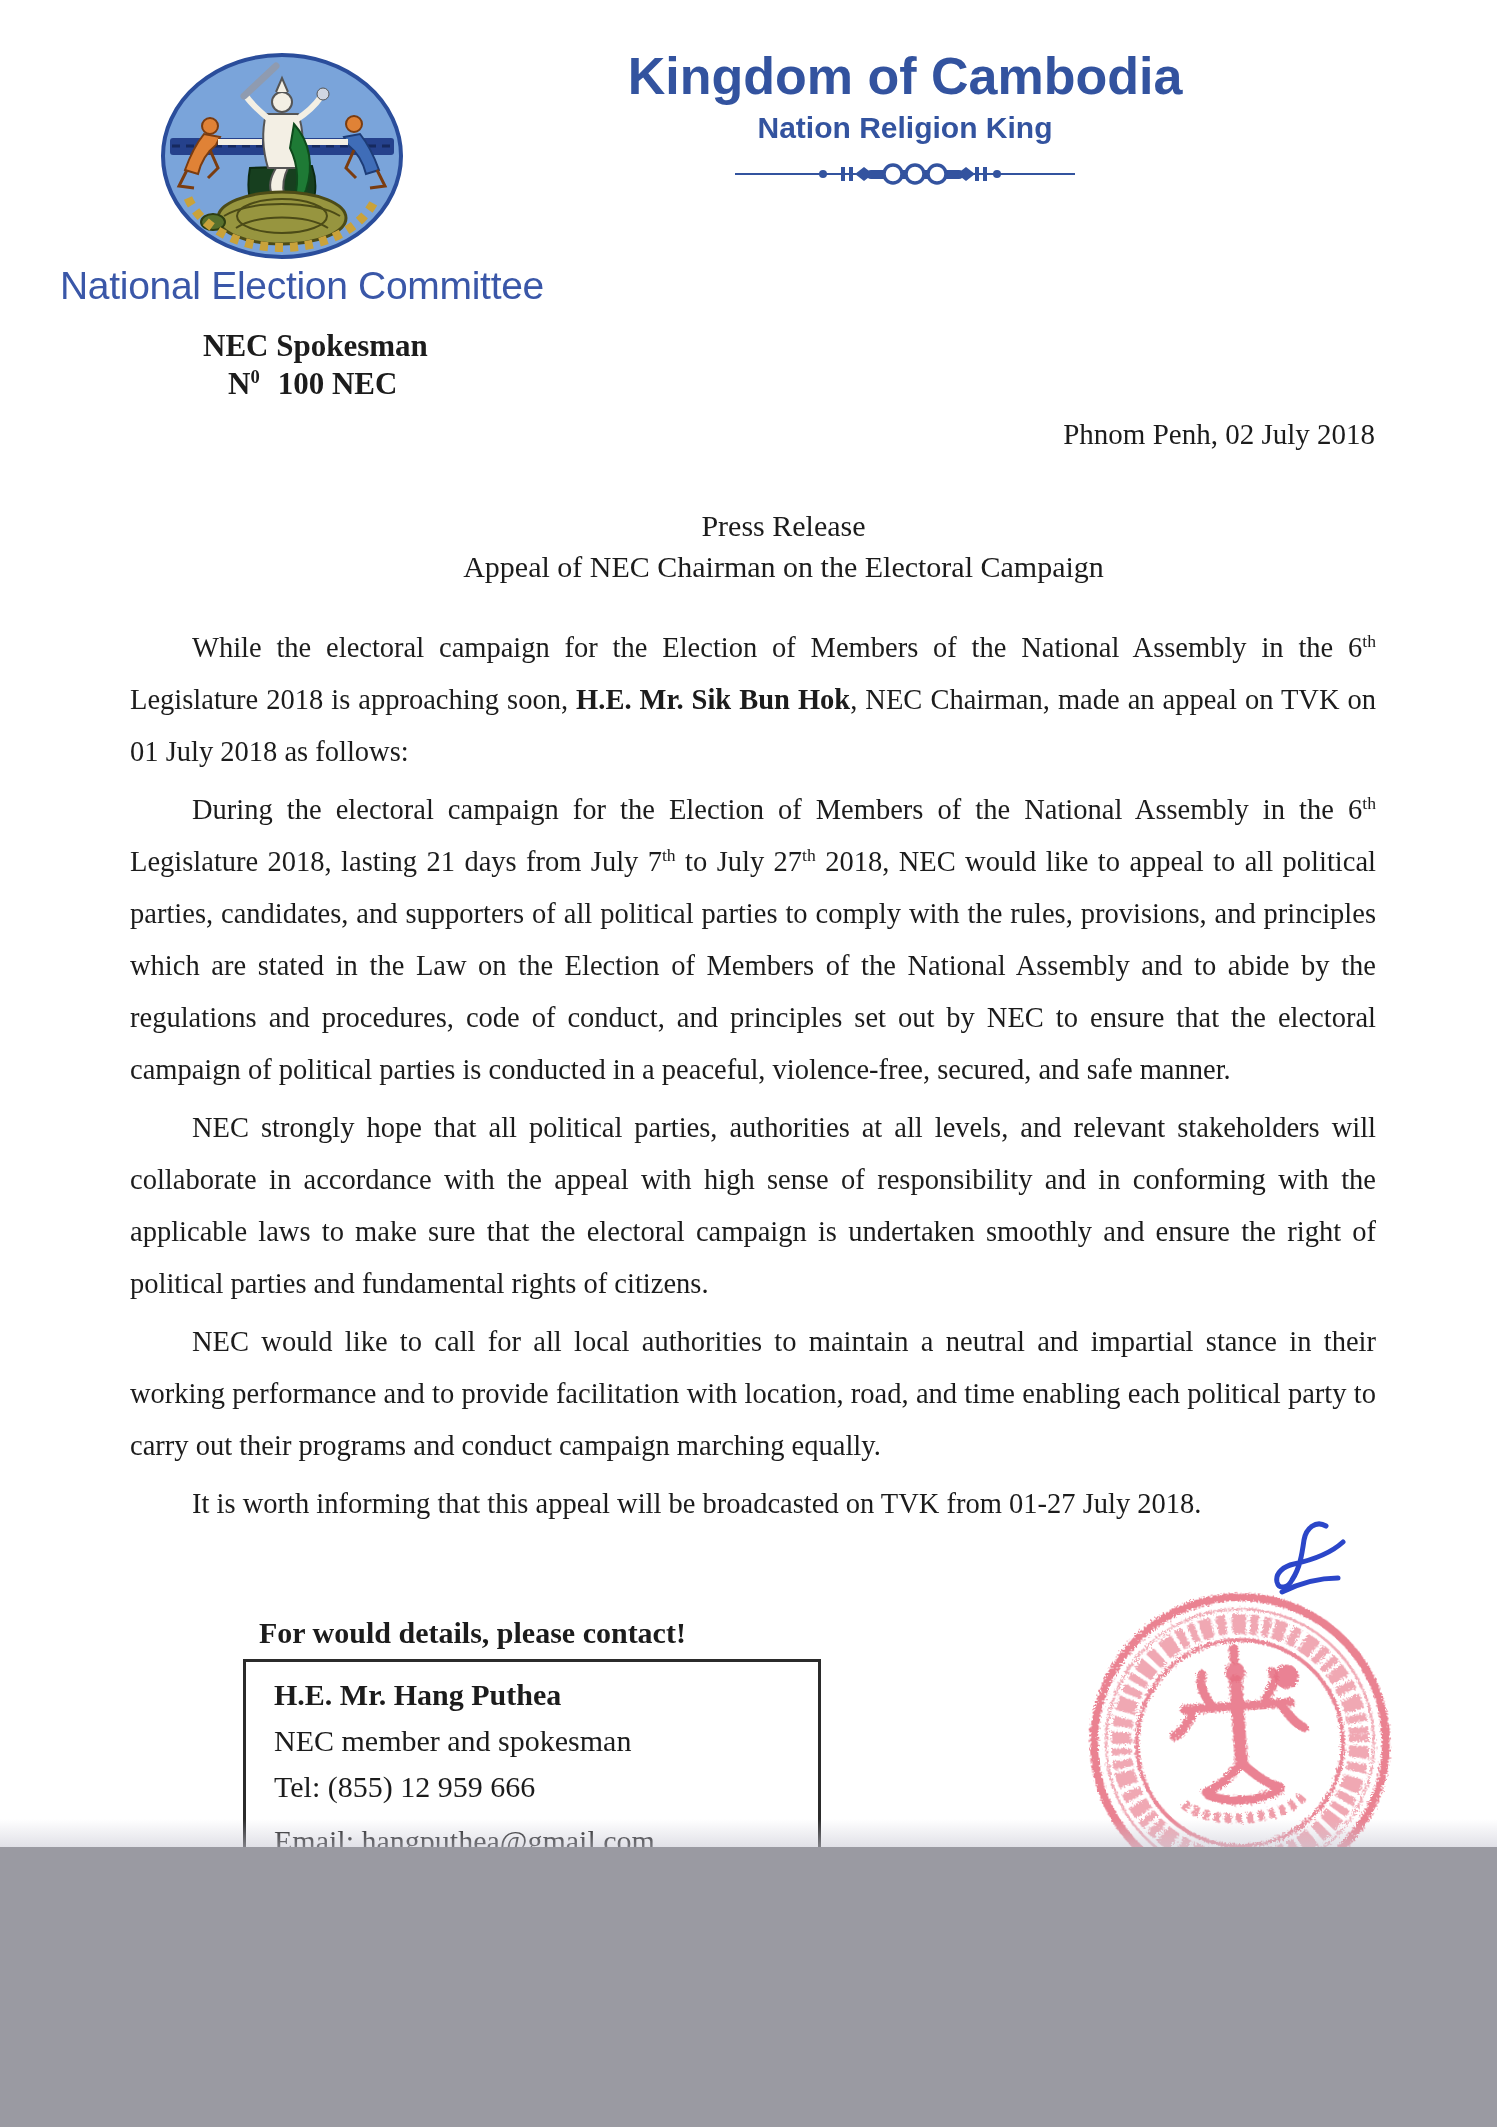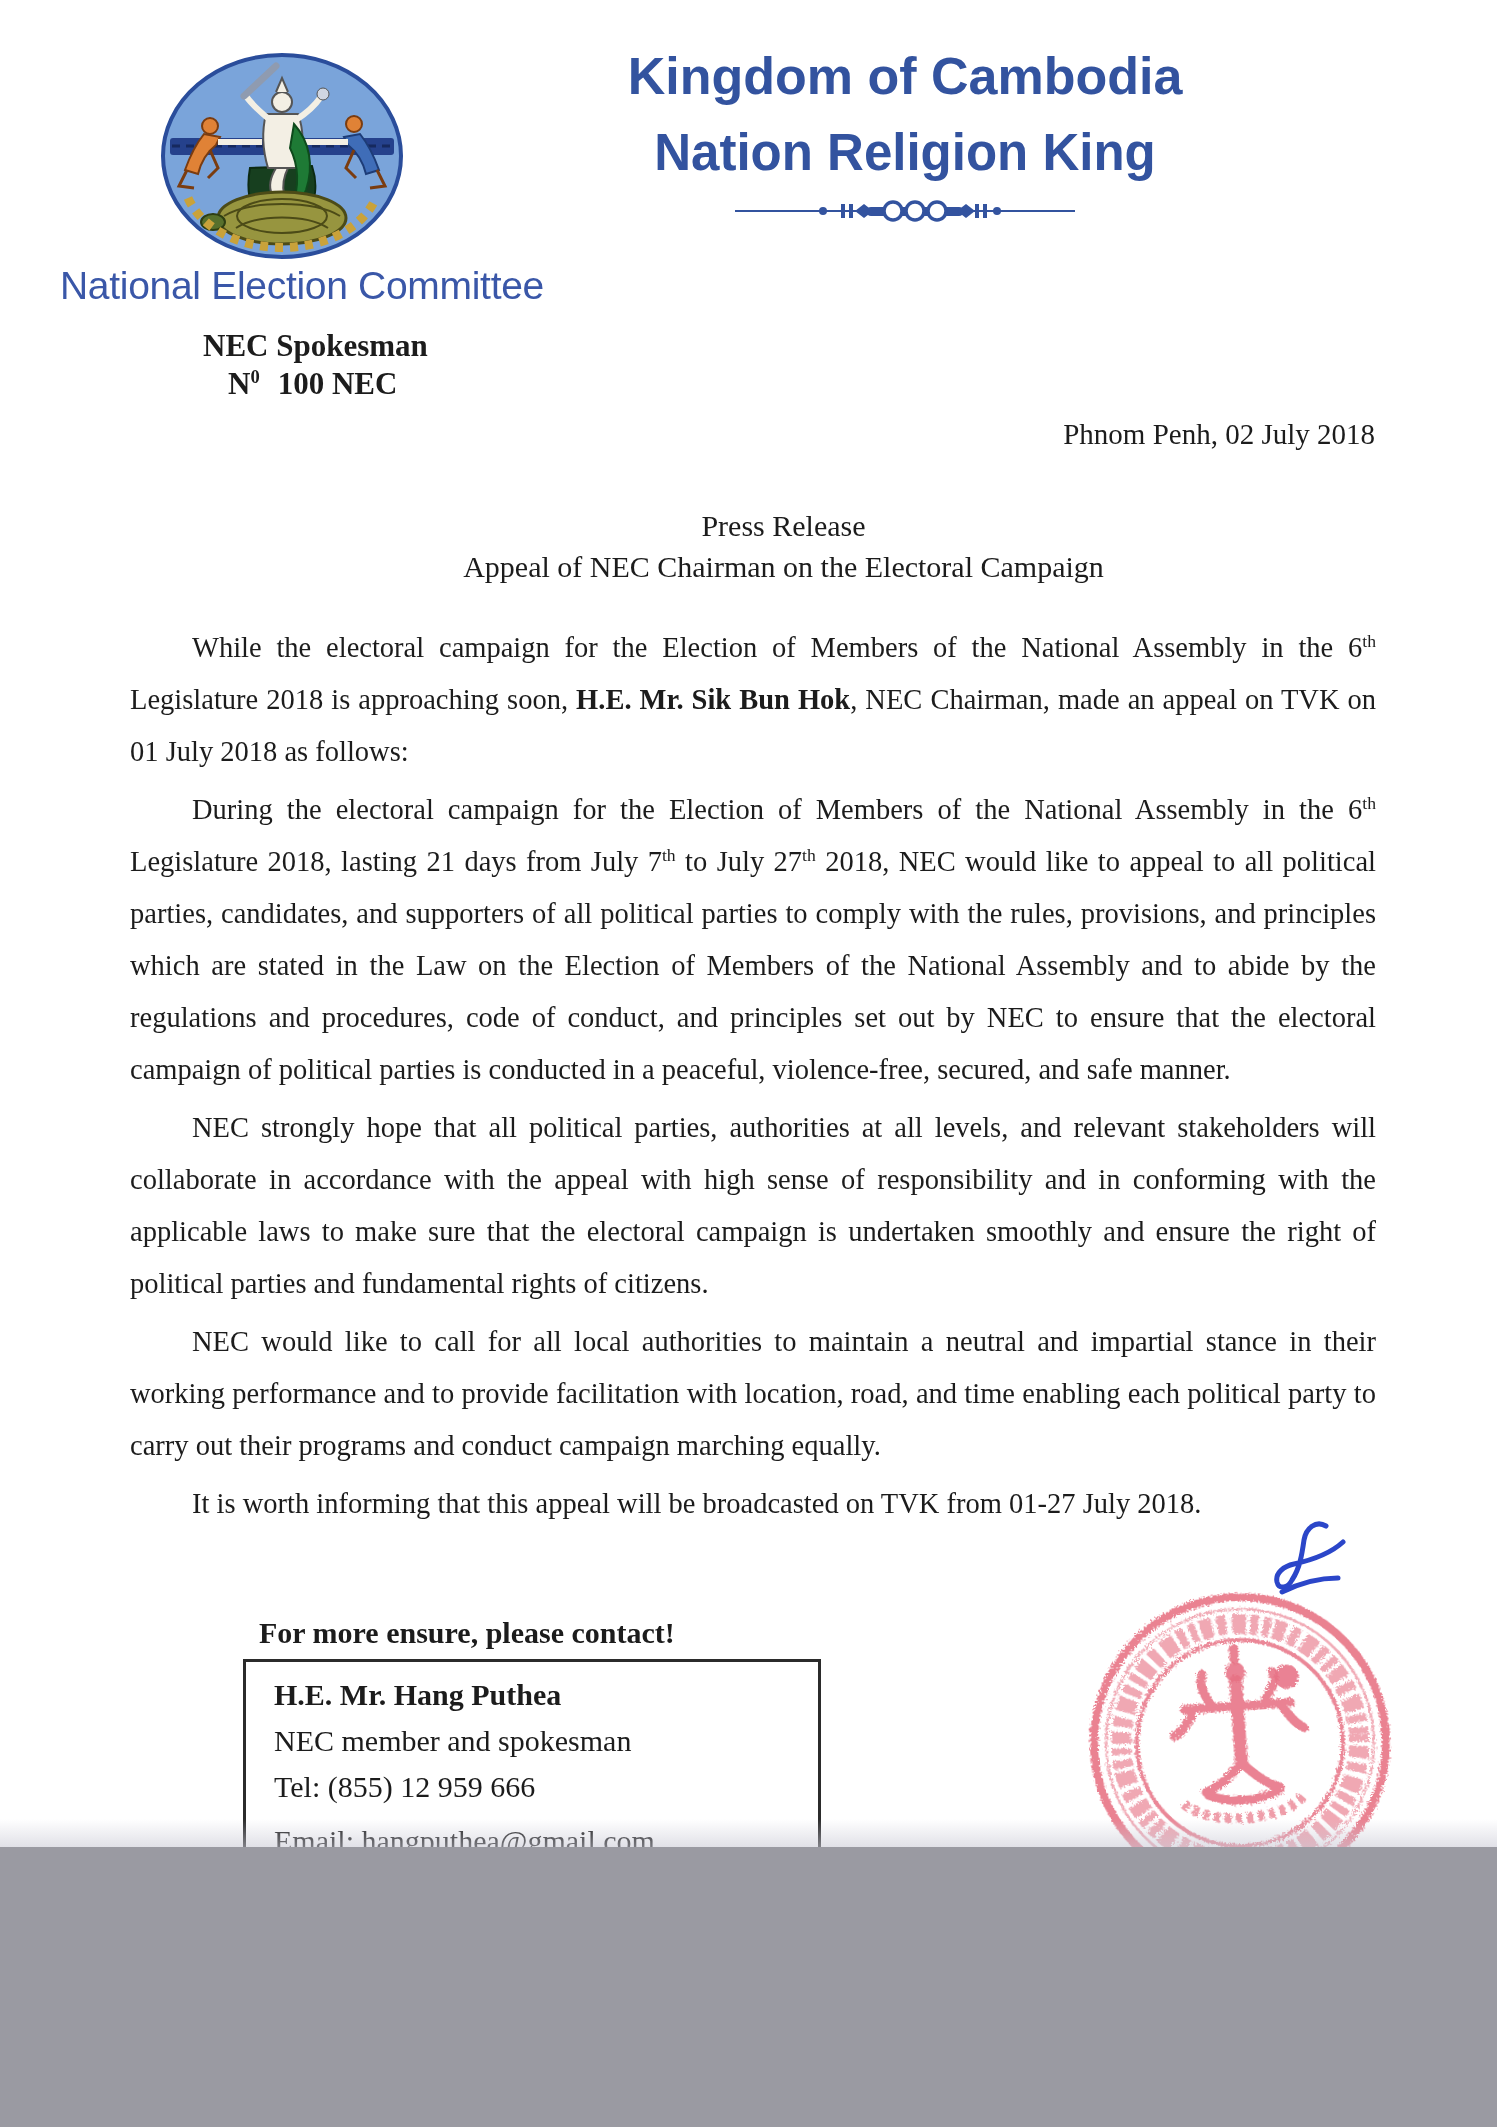--- a/index.html
+++ b/index.html
@@ -8,21 +8,21 @@
     background:#ffffff; overflow:hidden;
     font-family:"Liberation Serif", serif; color:#1c1c1c;
   }
   
   .emblem { position:absolute; left:158px; top:50px; }
   .hdr-right {
     position:absolute; left:545px; top:48px; width:720px; text-align:center;
     color:#33539f; font-family:"Liberation Sans", sans-serif; font-weight:bold;
   }
   .kingdom { font-size:52px; line-height:1.08; letter-spacing:0px; }
-  .motto   { font-size:51px; line-height:1.15; margin-top:20px; }
+  .motto   { font-size:30px; line-height:1.15; margin-top:7px; }
   .divider { margin-top:16px; }
   .committee {
     position:absolute; left:60px; top:264px;
     font-family:"Liberation Sans", sans-serif; font-size:39px; color:#3a57a8;
     letter-spacing:-0.3px;
   }
   .spokesman { position:absolute; left:203px; top:328px; font-size:31px; font-weight:bold; }
   .refno     { position:absolute; left:228px; top:366px; font-size:31px; font-weight:bold; }
   .refno sup { font-size:0.6em; line-height:0; }
   .ref-rest  { padding-left:18px; }
@@ -145,21 +145,21 @@
     <p class="para">It is worth informing that this appeal will be broadcasted on TVK from 01-27 July 2018.</p>
   </div>
 
   <svg class="signature" width="95" height="90" viewBox="0 0 95 90">
     <g fill="none" stroke="#2b46c9" stroke-width="5" stroke-linecap="round">
       <path d="M66,14 C56,8 46,16 44,28 C42,42 40,56 32,68 C28,76 19,78 17,70 C15,61 24,54 34,52 C52,48 70,42 83,30"></path>
       <path d="M22,80 C40,71 58,66 78,66"></path>
     </g>
   </svg>
 
-  <div class="contact-heading">For more ensure, please contact!</div>
+  <div class="contact-heading">For would details, please contact!</div>
 
   <div class="contact-box">
     <div class="contact-name">H.E. Mr. Hang Puthea</div>
     <div>NEC member and spokesman</div>
     <div>Tel: (855) 12 959 666</div>
     <div class="contact-email"><span>Email: </span><span class="email-addr">hangputhea@gmail.com</span></div>
   </div>
 
   <svg class="stamp" width="310" height="310" viewBox="0 0 310 310">
     <defs>

